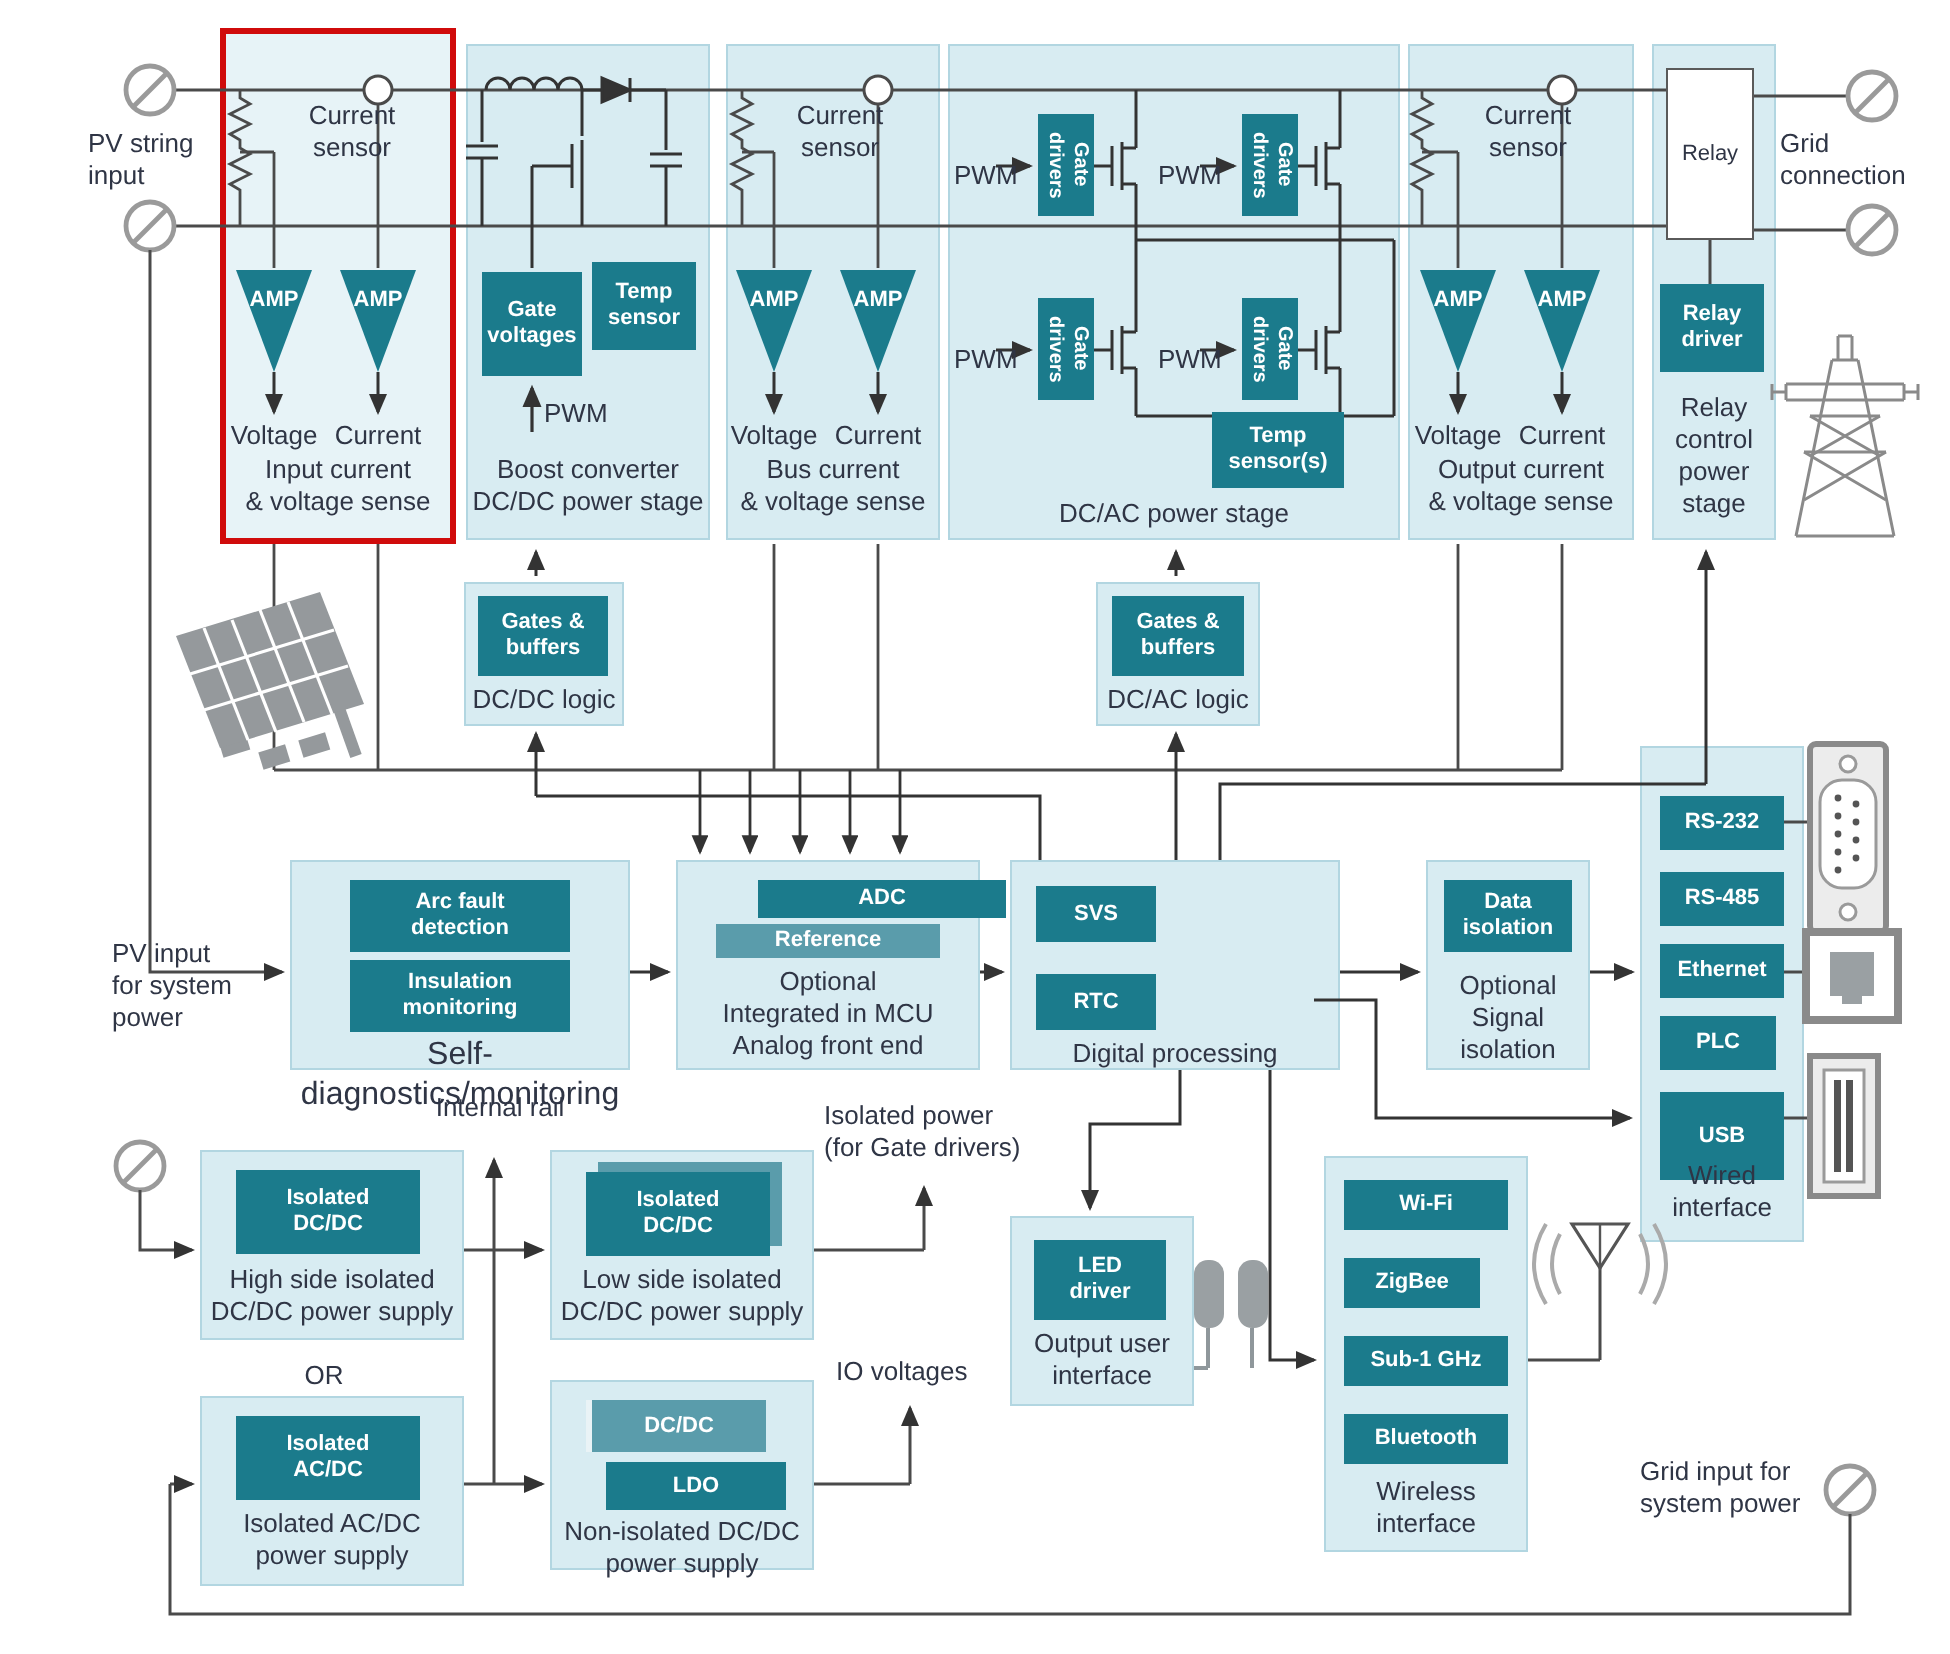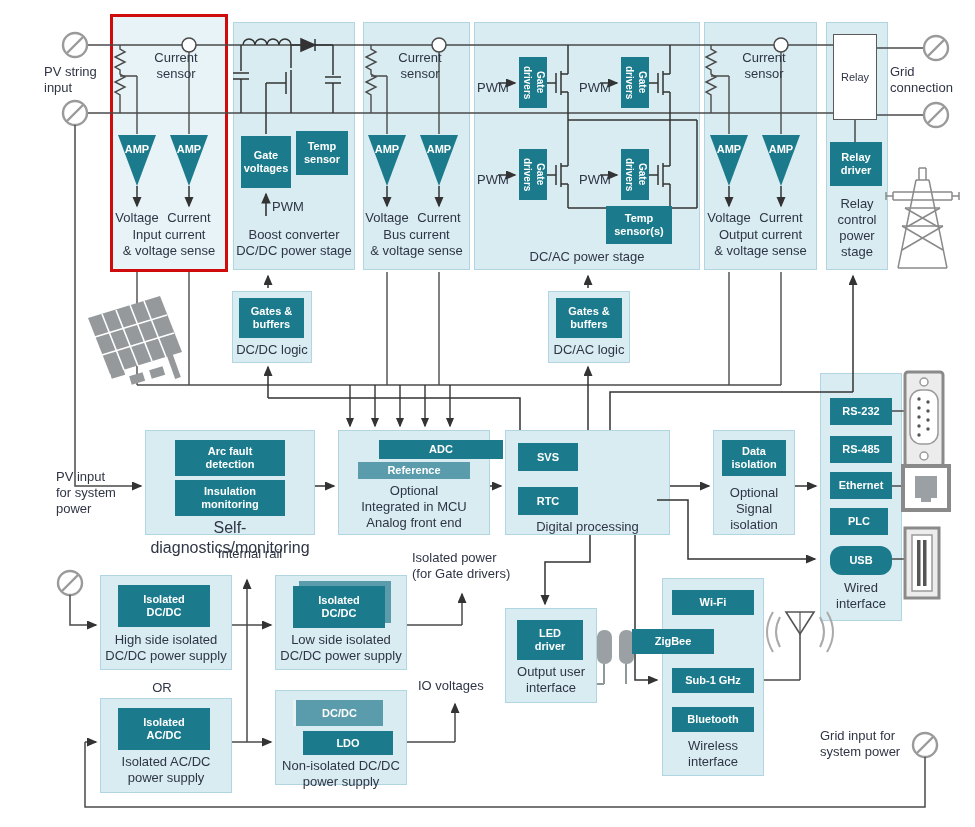--- a/index.html
+++ b/index.html
@@ -349,26 +349,26 @@
   <div class="tbox" style="left:722px;top:440px;width:64px;height:36px;">Data
 isolation</div>
   <div class="lbl" style="left:713px;top:485px;width:82px;">Optional</div>
   <div class="lbl" style="left:713px;top:501px;width:82px;">Signal
 isolation</div>
 
   <div class="tbox" style="left:830px;top:398px;width:62px;height:27px;">RS-232</div>
   <div class="tbox" style="left:830px;top:436px;width:62px;height:27px;">RS-485</div>
   <div class="tbox" style="left:830px;top:472px;width:62px;height:27px;">Ethernet</div>
   <div class="tbox" style="left:830px;top:508px;width:58px;height:27px;">PLC</div>
-  <div class="tbox" style="left:830px;top:546px;width:62px;height:29px;border-radius:12px;">USB</div>
+  <div class="tbox" style="left:830px;top:546px;width:62px;height:44px;">USB</div>
   <div class="lbl" style="left:820px;top:580px;width:82px;">Wired
 interface</div>
 
   <div class="tbox" style="left:672px;top:590px;width:82px;height:25px;">Wi-Fi</div>
-  <div class="tbox" style="left:632px;top:629px;width:82px;height:25px;">ZigBee</div>
+  <div class="tbox" style="left:672px;top:629px;width:68px;height:25px;">ZigBee</div>
   <div class="tbox" style="left:672px;top:668px;width:82px;height:25px;">Sub-1 GHz</div>
   <div class="tbox" style="left:672px;top:707px;width:82px;height:25px;">Bluetooth</div>
   <div class="lbl" style="left:662px;top:738px;width:102px;">Wireless
 interface</div>
 
   <div class="tbox" style="left:517px;top:620px;width:66px;height:40px;">LED
 driver</div>
   <div class="lbl" style="left:505px;top:664px;width:92px;">Output user
 interface</div>
 

